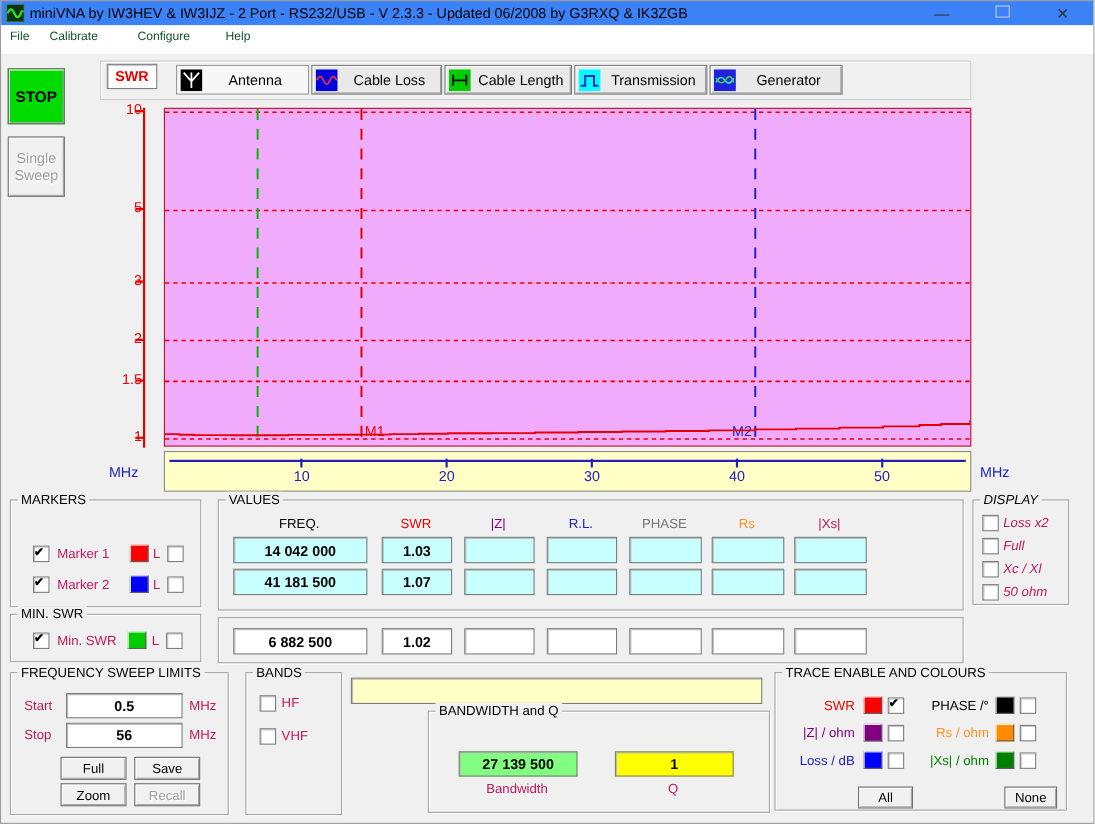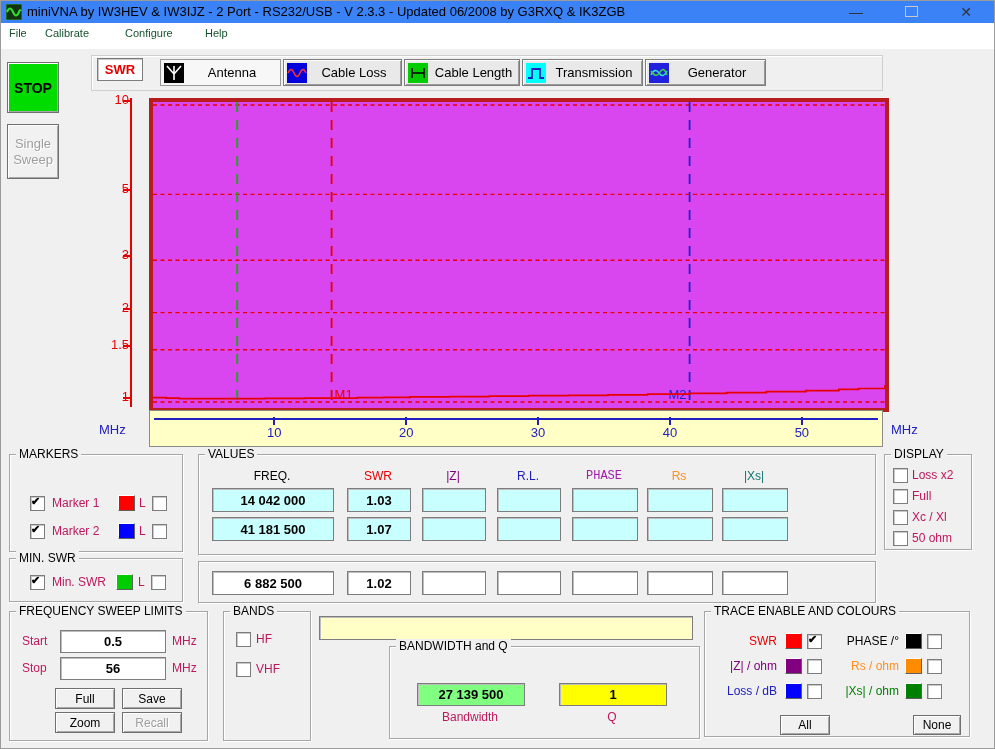--- a/index.html
+++ b/index.html
@@ -17,21 +17,21 @@
   .group{position:absolute;border:1px solid #a6a6a6;box-shadow:inset 1px 1px 0 #ffffff,1px 1px 0 #ffffff;}
   .gtitle{position:absolute;top:-8px;left:6px;background:#f0f0f0;padding:0 3px;font-size:12px;color:#000;white-space:nowrap;}
   .cb{position:absolute;width:13px;height:13px;background:#fff;border:1px solid #7d7d7d;box-shadow:inset 1px 1px 0 #c9c9c9;}
   .cb.on::before{content:"✔";position:absolute;left:0px;top:-2px;font-size:11px;font-weight:bold;color:#000;}
   .swatch{position:absolute;width:15px;height:14px;border:1px solid;border-color:#ffffff #5f5f5f #5f5f5f #ffffff;}
   .lbl{position:absolute;font-size:12px;color:#be185d;white-space:nowrap;}
   .field{position:absolute;border:1px solid #7d7d7d;box-shadow:inset 1px 1px 0 #bdbdbd;display:flex;align-items:center;justify-content:center;font-size:13px;font-weight:bold;color:#000;}
   .cyan{background:#c8ffff;}
   .white{background:#ffffff;}
   
-  #plot{position:absolute;left:148px;top:97px;width:732px;height:306px;background:#d946ef;border:4px solid #b91c1c;}
+  #plot{position:absolute;left:148px;top:97px;width:732px;height:306px;background:#f0abfc;border:1px solid #b91c1c;}
   #xstrip{position:absolute;left:148px;top:409px;width:732px;height:35px;background:#ffffc6;border:1px solid #8a8a8a;}
   .ylab{position:absolute;width:36px;left:92px;text-align:right;font-size:13px;color:#e80000;}
   .ytick{position:absolute;left:122px;width:8px;height:2px;background:#e80000;}
   .xtick{position:absolute;width:2px;height:8px;background:#2020c0;top:416px;}
   .xlab{position:absolute;top:424px;font-size:13px;color:#2020c0;transform:translateX(-50%);}
   .mhz{position:absolute;top:421px;font-size:13px;color:#2020c0;}
   
   .tab{position:absolute;top:58px;height:27px;display:flex;align-items:center;box-sizing:border-box;background:#e9e9e9;border:1px solid #7d7d7d;box-shadow:inset 1px 1px 0 #ffffff, inset -1px -1px 0 #9a9a9a;}
   .tab.selected{background:#f7f7f7;box-shadow:none;border:1px solid #999;}
   .tab .ticon{width:20px;height:20px;margin-left:3px;flex:0 0 auto;}
@@ -170,42 +170,42 @@
     <span class="lbl" style="left:129px;top:69px;">L</span>
     <div class="cb" style="left:142px;top:69px;"></div>
   </div>
 
   <div class="group" style="left:197px;top:453px;width:676px;height:99px;">
     <span class="gtitle">VALUES</span>
     <span class="lbl" style="left: 13px; top: 14px; width: 120px; text-align: center; color: rgb(0, 0, 0);">FREQ.</span>
     <span class="lbl" style="left: 148px; top: 14px; width: 62px; text-align: center; color: rgb(232, 0, 0);">SWR</span>
     <span class="lbl" style="left: 223px; top: 14px; width: 62px; text-align: center; color: rgb(128, 0, 128);">|Z|</span>
     <span class="lbl" style="left: 298px; top: 14px; width: 62px; text-align: center; color: rgb(32, 32, 192);">R.L.</span>
-    <span class="lbl" style="left: 373px; top: 14px; width: 64px; text-align: center; color: #a21caf; font-family: Liberation Mono, monospace;">PHASE</span>
+    <span class="lbl" style="left: 373px; top: 14px; width: 64px; text-align: center; color: #737373;">PHASE</span>
     <span class="lbl" style="left: 448px; top: 14px; width: 64px; text-align: center; color: rgb(255, 144, 32);">Rs</span>
-    <span class="lbl" style="left: 523px; top: 14px; width: 64px; text-align: center; color: #0f766e;">|Xs|</span>
+    <span class="lbl" style="left: 523px; top: 14px; width: 64px; text-align: center; color: #be185d;">|Xs|</span>
 
     <div class="field cyan" style="left:13px;top:33px;width:120px;height:22px;">14 042 000</div>
     <div class="field cyan" style="left:148px;top:33px;width:62px;height:22px;">1.03</div>
     <div class="field cyan" style="left:223px;top:33px;width:62px;height:22px;"></div>
     <div class="field cyan" style="left:298px;top:33px;width:62px;height:22px;"></div>
     <div class="field cyan" style="left:373px;top:33px;width:64px;height:22px;"></div>
     <div class="field cyan" style="left:448px;top:33px;width:64px;height:22px;"></div>
     <div class="field cyan" style="left:523px;top:33px;width:64px;height:22px;"></div>
 
     <div class="field cyan" style="left:13px;top:62px;width:120px;height:22px;">41 181 500</div>
     <div class="field cyan" style="left:148px;top:62px;width:62px;height:22px;">1.07</div>
     <div class="field cyan" style="left:223px;top:62px;width:62px;height:22px;"></div>
     <div class="field cyan" style="left:298px;top:62px;width:62px;height:22px;"></div>
     <div class="field cyan" style="left:373px;top:62px;width:64px;height:22px;"></div>
     <div class="field cyan" style="left:448px;top:62px;width:64px;height:22px;"></div>
     <div class="field cyan" style="left:523px;top:62px;width:64px;height:22px;"></div>
   </div>
 
-  <div class="group" style="left:883px;top:453px;width:86px;height:94px;">
+  <div class="group" style="left:883px;top:453px;width:86px;height:94px;font-style:italic;">
     <span class="gtitle">DISPLAY</span>
     <div class="cb" style="left:8px;top:13px;"></div>
     <span class="lbl" style="left:27px;top:13px;">Loss x2</span>
     <div class="cb" style="left:8px;top:34px;"></div>
     <span class="lbl" style="left:27px;top:34px;">Full</span>
     <div class="cb" style="left:8px;top:55px;"></div>
     <span class="lbl" style="left:27px;top:55px;">Xc / Xl</span>
     <div class="cb" style="left:8px;top:76px;"></div>
     <span class="lbl" style="left:27px;top:76px;">50 ohm</span>
   </div>

